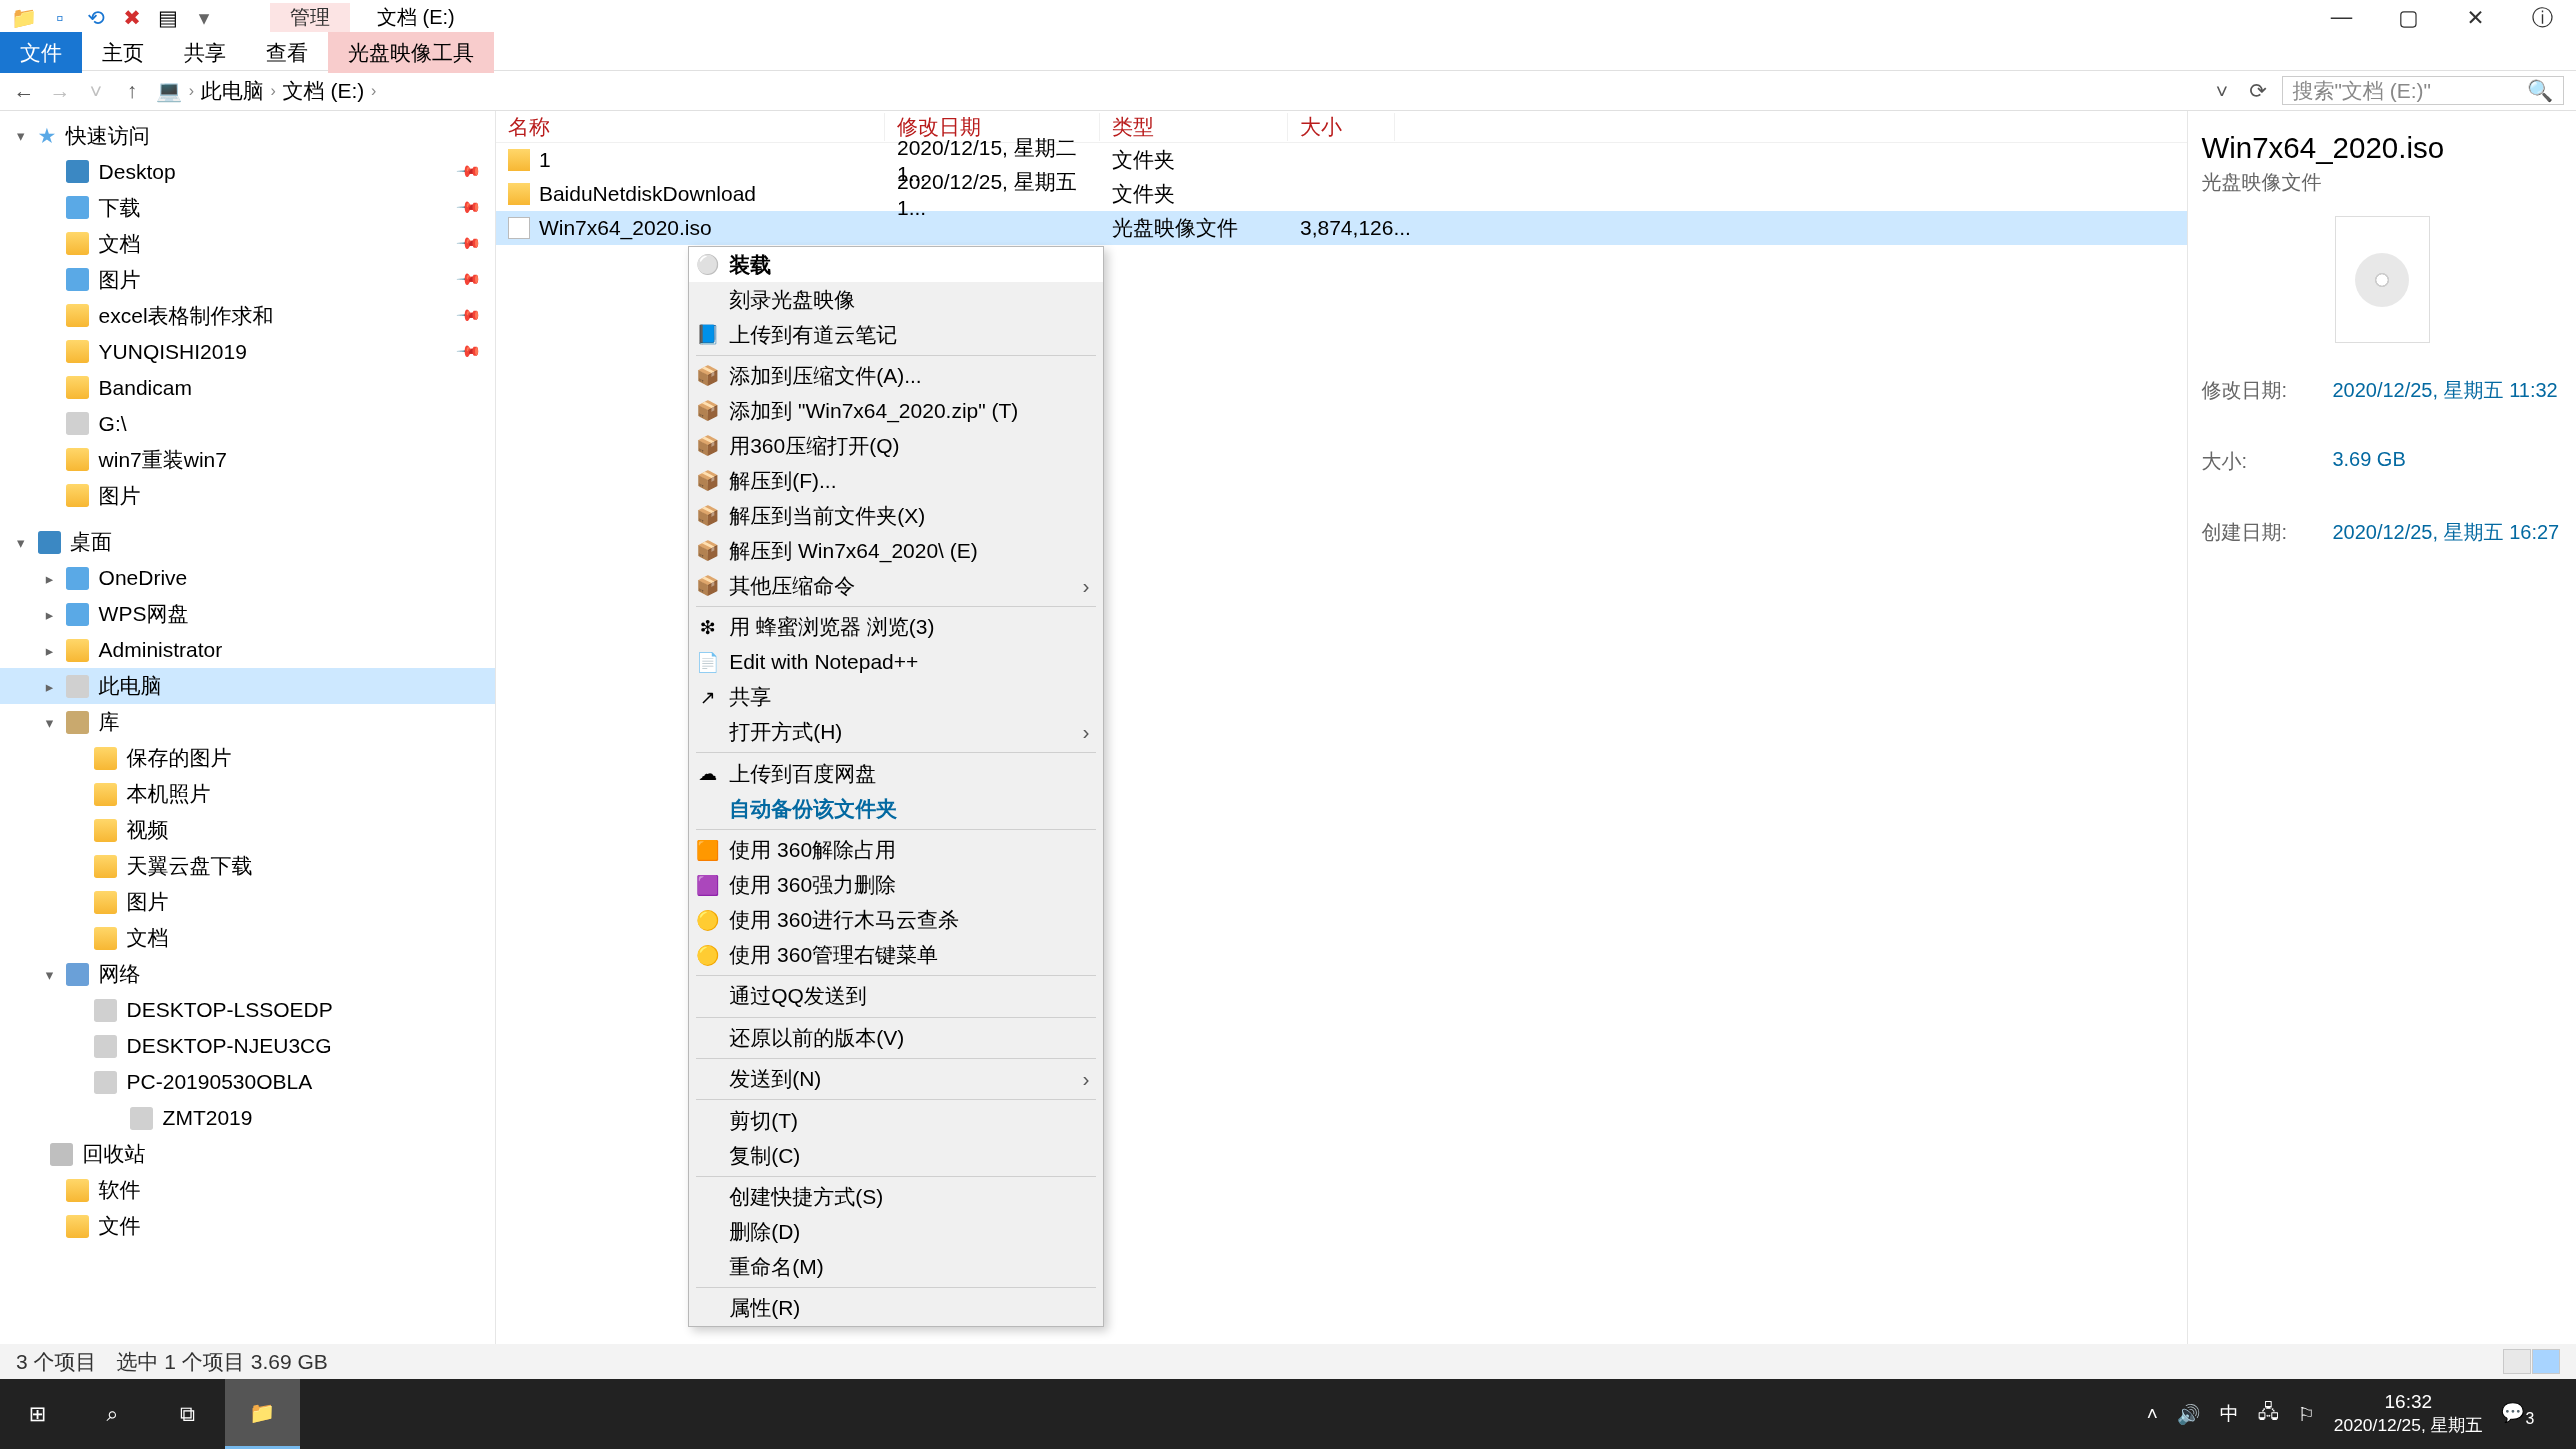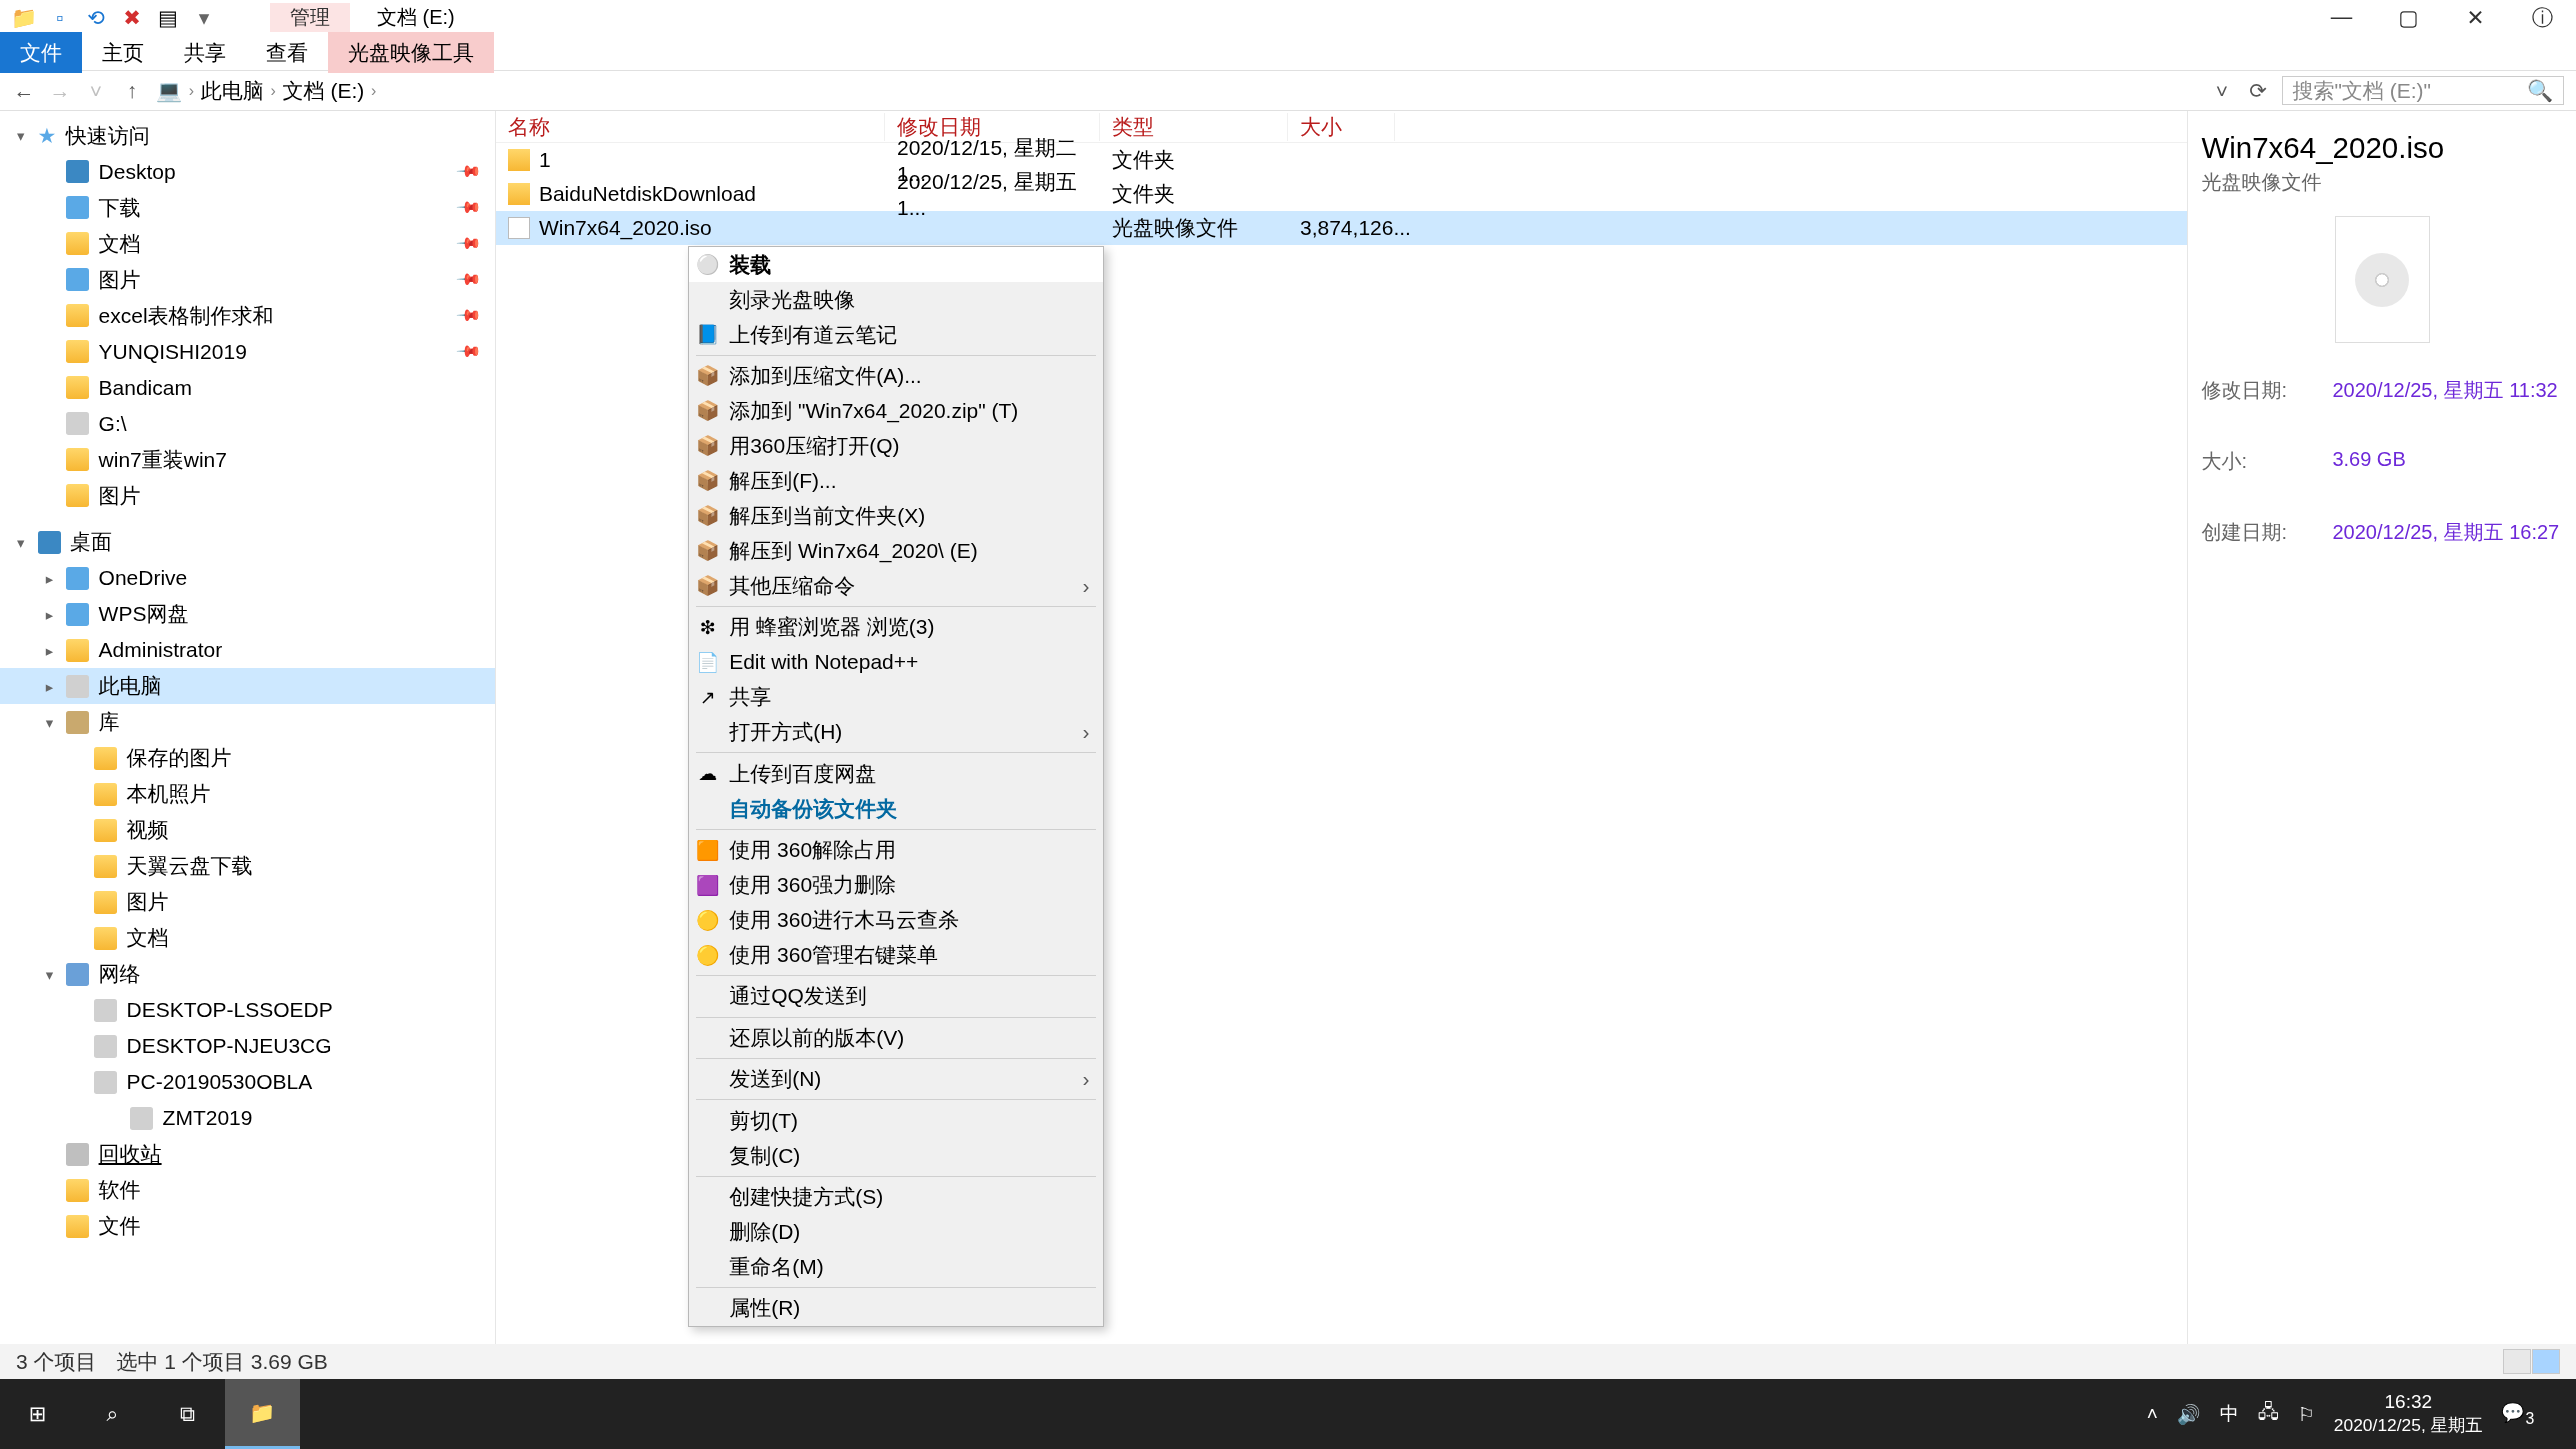--- a/index.html
+++ b/index.html
@@ -48,21 +48,21 @@
 .rows .row.selected { background:#cde8ff; }
 .row .fico { width:21.5px; height:21.5px; margin-right:9.4px; }
 
 .preview { width:389px; border-left:0.7px solid #e6e6e6; padding:20px 13.4px; }
 .pv-title { font-size:29.5px; font-weight:500; margin-bottom:4px; }
 .pv-sub { color:#666; font-size:20px; margin-bottom:20px; }
 .pv-thumb { width:95px; height:127px; border:0.7px solid #ddd; margin:0 auto 34px; display:flex; align-items:center; justify-content:center; }
 .pv-disc { width:54px; height:54px; border-radius:50%; background:radial-gradient(circle,#fff 0 14%,#ccc 15% 18%,#e8e8e8 19% 90%,#bbb 91% 100%); }
 .pv-meta { display:grid; grid-template-columns: 87px 1fr; row-gap:6.7px; font-size:20px;gap:44px; }
 .pv-meta .k { color:#666; }
-.pv-meta .v { color:#6d28d9; }
+.pv-meta .v { color:#0369a1; }
 
 
 .status { position:absolute; bottom:70px; left:0; right:0; height:35px; background:#f3f3f3; display:flex; align-items:center; padding:0 16px; gap:20px; color:#333; }
 .status .view-btns { margin-left:auto; display:flex; gap:1.3px; }
 .status .vb { width:28px; height:25.5px; border:0.7px solid #c9c9c9; background:#e8e8e8; }
 .status .vb.active { background:#a8d4ff; }
 
 
 .taskbar { position:absolute; bottom:0; left:0; right:0; height:70px; background:#222;  display:flex; align-items:center; color:#fff; }
 .taskbar .tb { width:75px; height:100%; display:flex; align-items:center; justify-content:center; }
@@ -289,21 +289,21 @@
       <div class="node" style="padding-left: 70px;">
         <span class="caret"></span>
         <span class="ico c-drive"></span>
         <span>PC-20190530OBLA</span>
       </div>
       <div class="node" style="padding-left: 106px;">
         <span class="caret"></span>
         <span class="ico c-drive"></span>
         <span>ZMT2019</span>
       </div>
-      <div class="node" style="padding-left: 42px; text-decoration: underline;">
+      <div class="node" style="padding-left: 26px;">
         <span class="caret"></span>
         <span class="ico c-bin"></span>
         <span>回收站</span>
       </div>
       <div class="node" style="padding-left: 42px;">
         <span class="caret"></span>
         <span class="ico c-folder"></span>
         <span>软件</span>
       </div>
       <div class="node" style="padding-left: 42px;">

